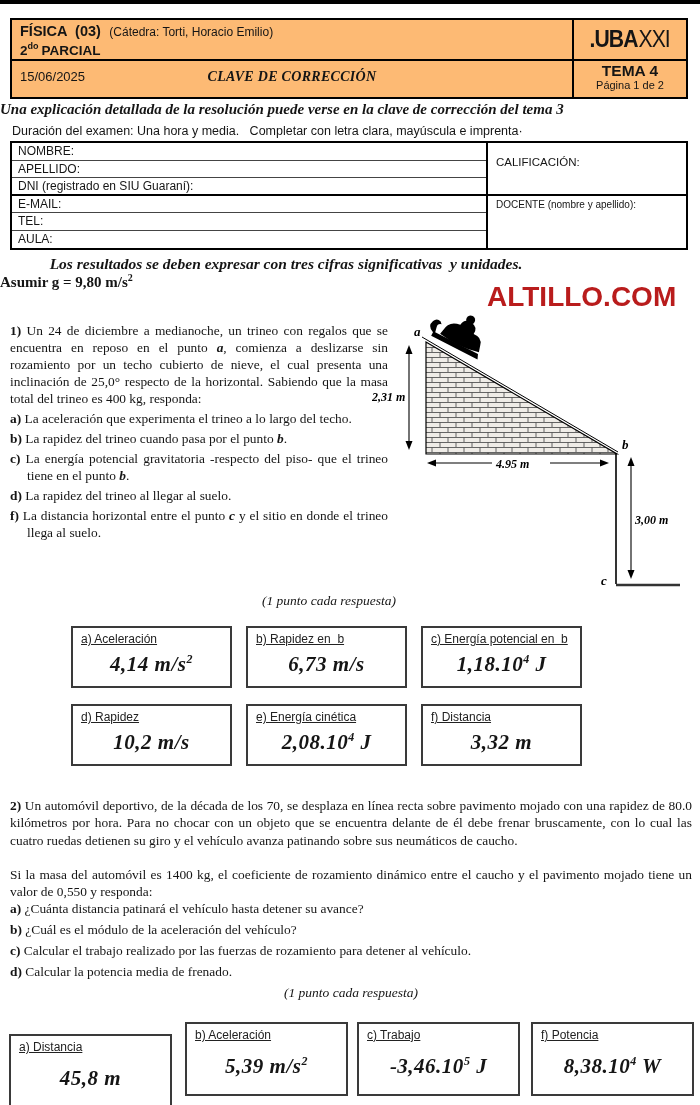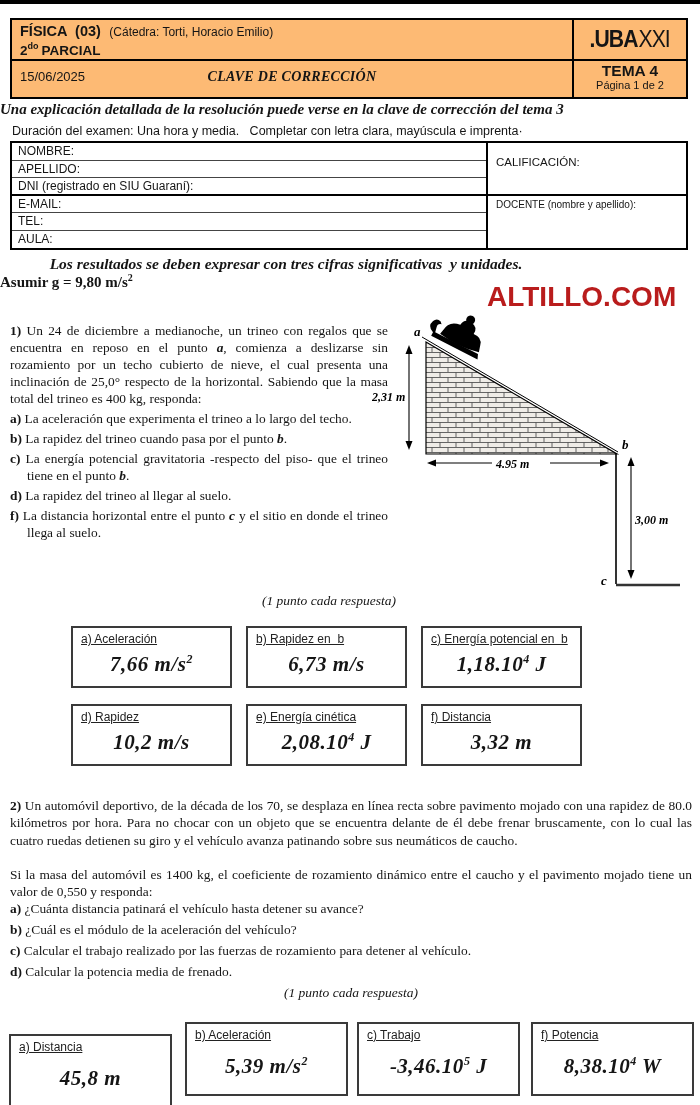--- a/index.html
+++ b/index.html
@@ -201,21 +201,21 @@
     <line x1="244" y1="273" x2="308" y2="273" stroke="#333" stroke-width="2.5"></line>
   </svg>
 
   <div id="pnote1">(1 punto cada respuesta)</div>
 </div>
 
 <div id="answrow1" class="answrow">
   <div class="abox">
     <div class="lbl">a) Aceleración</div>
     <div class="val">
-        <span><span>7,66 m/s</span><sup>2</sup><span class="pre"></span></span>
+        <span><span>4,14 m/s</span><sup>2</sup><span class="pre"></span></span>
       </div>
   </div>
   <div class="abox">
     <div class="lbl">b) Rapidez en  b</div>
     <div class="val">
         <span><span>6,73 m/s</span><sup></sup><span class="pre"></span></span>
       </div>
   </div>
   <div class="abox">
     <div class="lbl">c) Energía potencial en  b</div>

